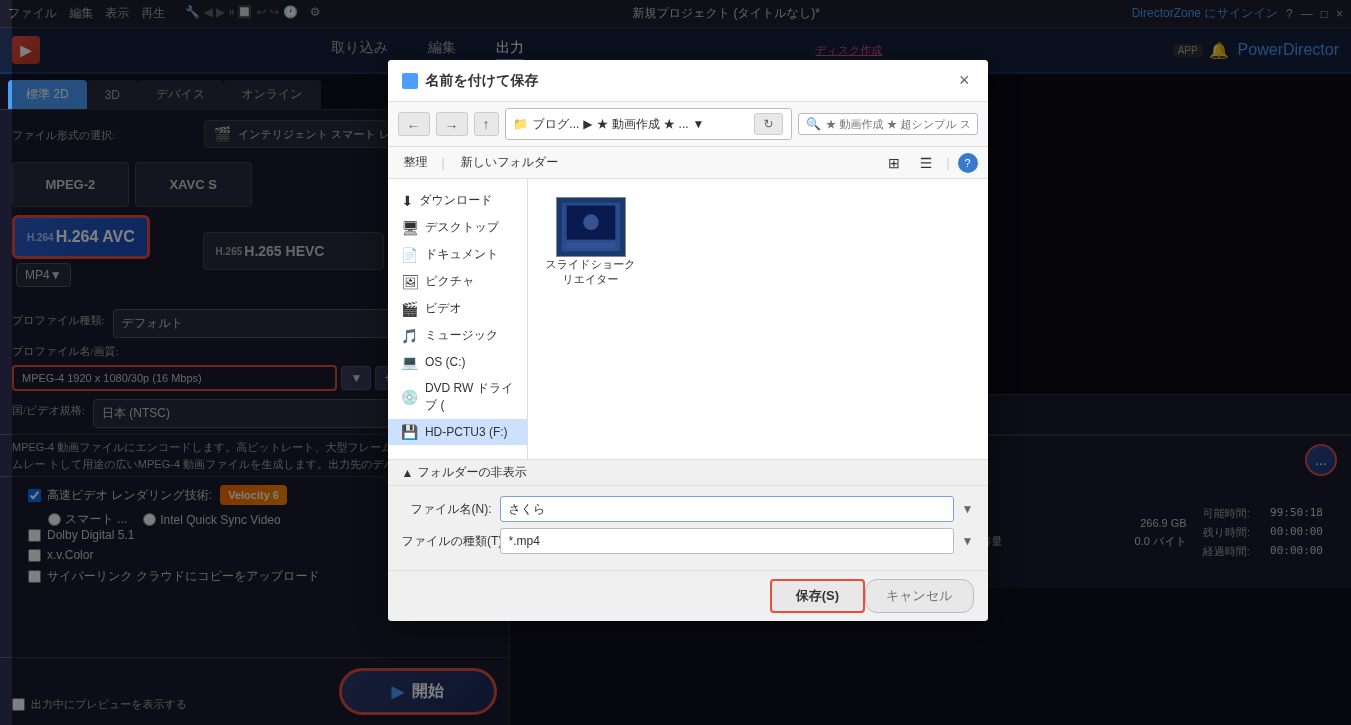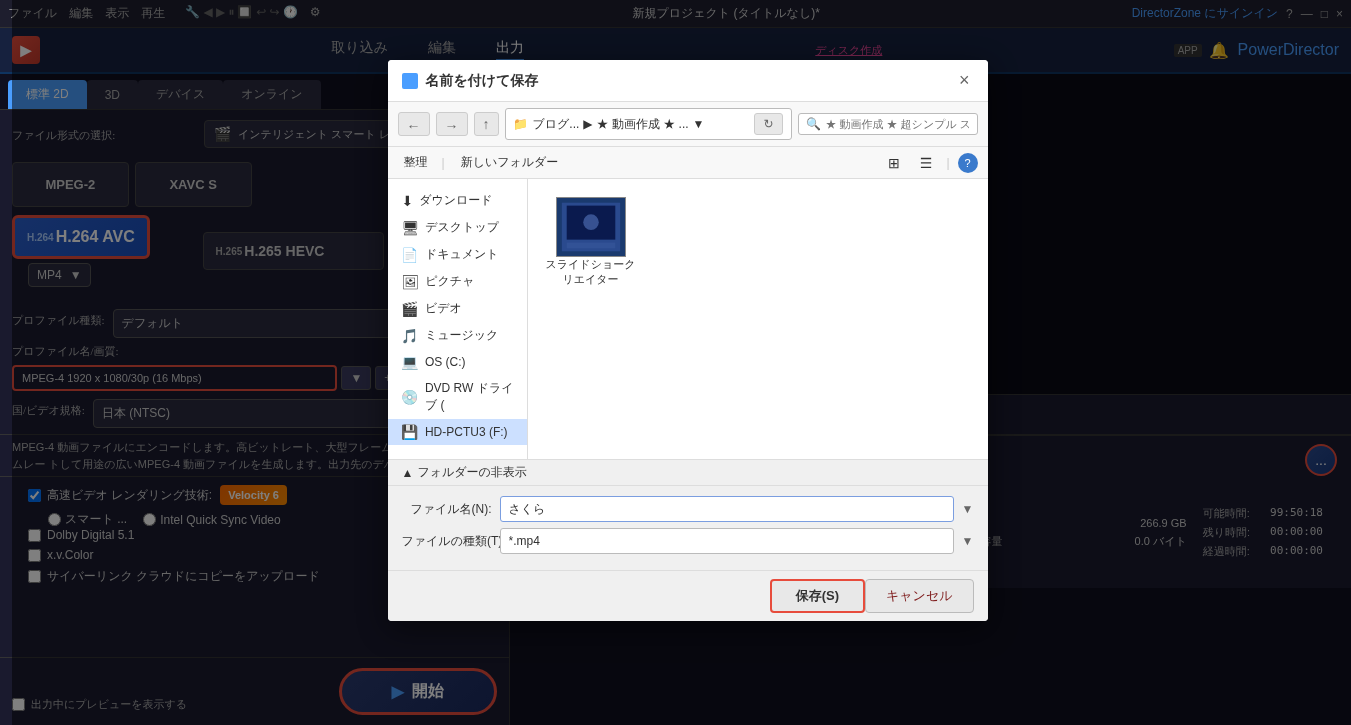--- a/index.html
+++ b/index.html
@@ -35,21 +35,21 @@
     .section-label { font-size: 11px; color: #aaa; margin-bottom: 6px; font-family: Liberation Serif, serif; }
     .smart-render { background: #2a2a3e; border: 1px solid #444; border-radius: 4px; padding: 5px 10px; font-size: 11px; color: #ccc; display: inline-flex; align-items: center; gap: 6px; margin-bottom: 8px; }
 
     .format-grid { display: grid; grid-template-columns: repeat(4, 1fr); gap: 6px; margin-bottom: 8px; }
     .format-btn { background: #2a2a3e; border: 1px solid #444; border-radius: 4px; padding: 14px 8px; text-align: center; cursor: pointer; color: #ccc; font-size: 13px; font-weight: bold; }
 
     .format-row2 { display: grid; grid-template-columns: auto auto auto; gap: 6px; align-items: center; margin-bottom: 8px; }
     .format-btn-avc { background: linear-gradient(135deg, #2a5fcc, #1a4fbc); border: 3px solid #e74c3c; border-radius: 6px; padding: 10px 12px; cursor: pointer; color: #fff; font-size: 14px; font-weight: bold; display: flex; align-items: center; gap: 2px; min-width: 120px; }
     .format-btn-hevc { background: #2a2a3e; border: 1px solid #444; border-radius: 4px; padding: 10px 12px; cursor: pointer; color: #ccc; font-size: 14px; font-weight: bold; display: flex; align-items: center; gap: 2px; }
     .format-btn-music { background: #2a2a3e; border: 1px solid #444; border-radius: 4px; padding: 10px 20px; cursor: pointer; color: #ccc; font-size: 18px; }
-    .mp4-select { display: flex; align-items: center; gap: 8px; background: #2a2a3e; border: 1px solid #555; border-radius: 4px; padding: 4px 8px; cursor: pointer; color: #ccc; margin-left: 12px; }
+    .mp4-select { display: flex; align-items: center; gap: 0; background: #2a2a3e; border: 1px solid #555; border-radius: 4px; padding: 4px 8px; cursor: pointer; color: #ccc; }
 
     
     .profile-section { padding: 4px 12px 8px; }
     .profile-row { display: flex; align-items: center; gap: 8px; margin-bottom: 6px; }
     .profile-dropdown { flex: 1; background: #2a2a3e; border: 1px solid #555; border-radius: 4px; padding: 5px 8px; color: #ccc; font-size: 12px; display: flex; align-items: center; justify-content: space-between; cursor: pointer; }
 
     .profile-name-row { display: flex; align-items: center; gap: 4px; }
     .profile-name-box { background: #1a1a2e; border: 2px solid #e74c3c; border-radius: 4px; padding: 5px 8px; color: #ccc; font-size: 11px; flex: 1; cursor: pointer; }
     .icon-btn { background: #3a3a5e; border: 1px solid #555; border-radius: 3px; padding: 4px 8px; color: #ccc; cursor: pointer; font-size: 12px; }
 
@@ -140,21 +140,21 @@
     .dialog-footer { background: #f0f0f0; padding: 10px 14px; border-top: 1px solid #ddd; }
     .input-row { display: flex; align-items: center; gap: 8px; margin-bottom: 6px; }
     .input-label { color: #333; font-size: 12px; width: 90px; text-align: right; white-space: nowrap; }
     .filename-input { flex: 1; background: #fff; border: 1px solid #7b9ee0; border-radius: 3px; padding: 5px 8px; color: #333; font-size: 12px; }
     .filetype-select { flex: 1; background: #fff; border: 1px solid #bbb; border-radius: 3px; padding: 5px 8px; color: #333; font-size: 12px; appearance: none; }
     .dropdown-arrow { color: #666; }
 
     
     .dialog-actions { display: flex; justify-content: flex-end; padding: 8px 14px; border-top: 1px solid #ddd; background: #f0f0f0; }
     .save-btn { background: #e8e8e8; border: 2px solid #e74c3c; border-radius: 4px; padding: 6px 24px; color: #333; font-size: 13px; cursor: pointer; font-weight: bold; }
-    .cancel-btn { background: #e8e8e8; border: 1px solid #bbb; border-radius: 4px; padding: 6px 20px; color: #7f1d1d; font-size: 13px; cursor: pointer; }
+    .cancel-btn { background: #e8e8e8; border: 1px solid #bbb; border-radius: 12px; padding: 6px 20px; color: #737373; font-size: 13px; cursor: pointer; }
 
     
     .collapse-row { background: #f0f0f0; padding: 4px 14px; border-top: 1px solid #ddd; display: flex; align-items: center; gap: 6px; }
     .collapse-btn { background: none; border: none; color: #333; font-size: 12px; cursor: pointer; display: flex; align-items: center; gap: 4px; }
 
     
     ::-webkit-scrollbar { width: 6px; }
     ::-webkit-scrollbar-track { background: #1a1a2e; }
     ::-webkit-scrollbar-thumb { background: #444; border-radius: 3px; }
   </style>

